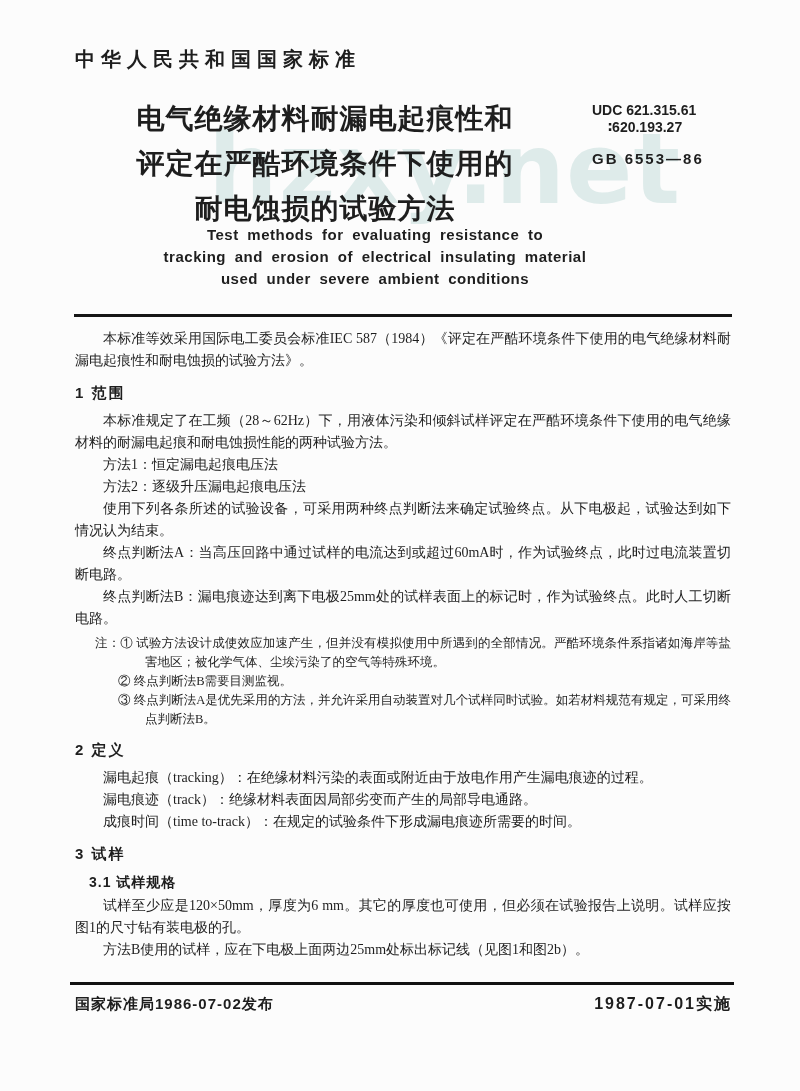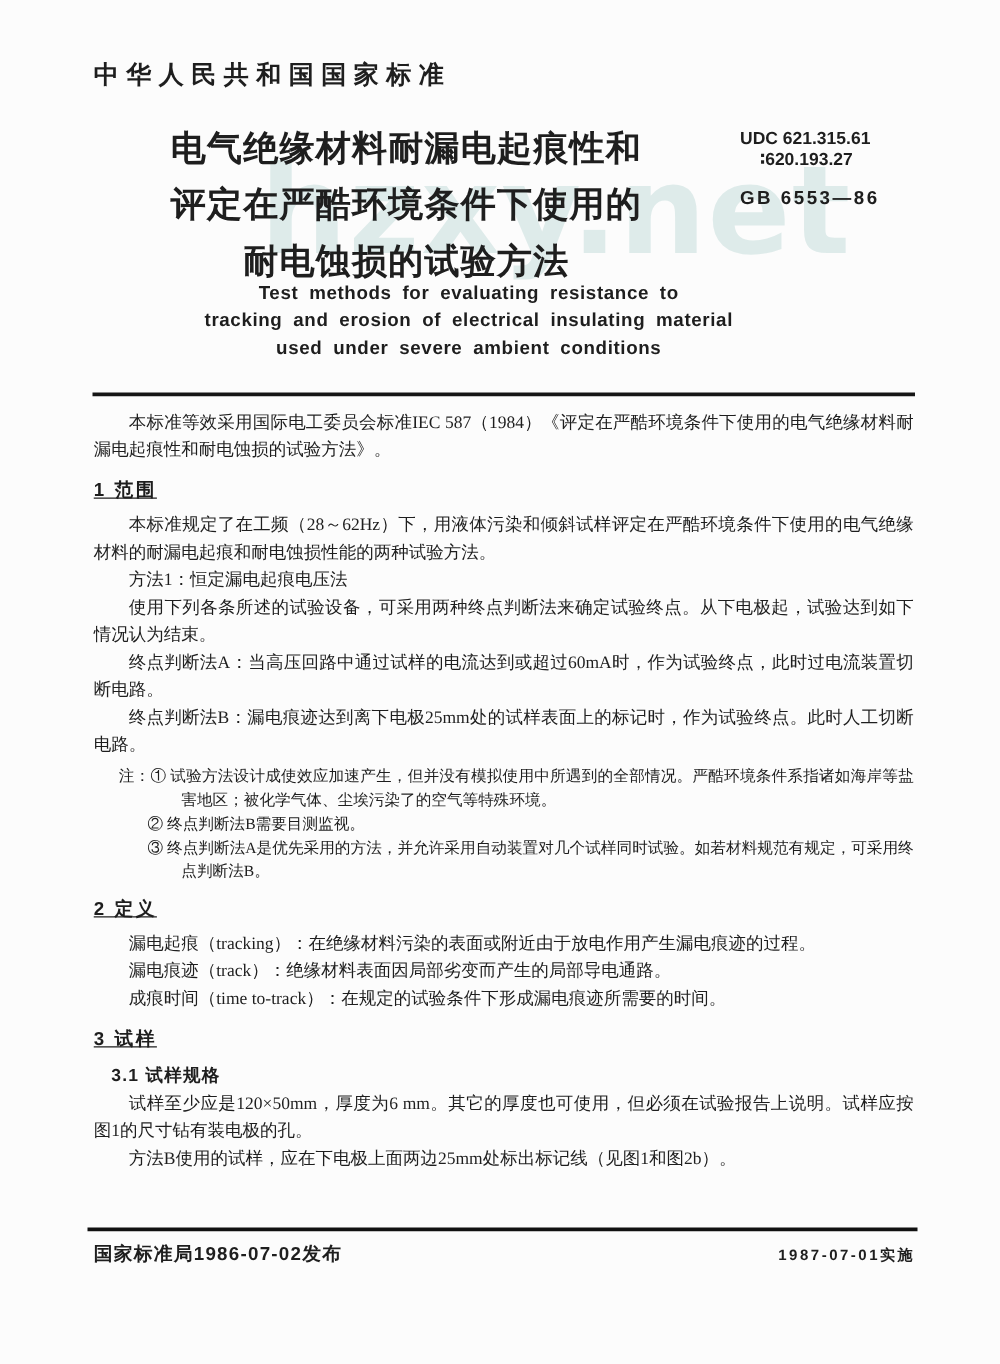--- a/index.html
+++ b/index.html
@@ -89,21 +89,20 @@
   }
   .content p { margin: 0; }
   .indent { text-indent: 2em; }
   .intro { margin-bottom: 8px; }
   .sec-heading {
     font-family: "Liberation Sans", "DejaVu Sans", sans-serif;
     font-weight: bold;
     font-size: 15px;
     margin: 10px 0 6px;
     letter-spacing: 2px;
-    text-decoration: underline;
   }
   .sub-heading {
     font-family: "Liberation Sans", "DejaVu Sans", sans-serif;
     font-weight: bold;
     font-size: 14px;
     margin: 2px 0 2px 14px;
     letter-spacing: 1px;
   }
   .notes {
     margin: 4px 0 8px 20px;
@@ -123,21 +122,21 @@
     position: absolute;
     top: 994px; left: 75px; right: 68px;
     display: flex;
     justify-content: space-between;
     align-items: baseline;
     font-family: "Liberation Sans", "DejaVu Sans", sans-serif;
     font-weight: bold;
     gap: 44px;
   }
   .footer-left  { font-size: 15px; letter-spacing: 1px; }
-  .footer-right { font-size: 12px; letter-spacing: 2px; }
+  .footer-right { font-size: 16px; letter-spacing: 2px; }
 </style>
 </head>
 <body>
 
 <div class="page">
 
   <div class="watermark">hzxy.net</div>
 
   <div class="layer">
 
@@ -163,20 +162,21 @@
 
     <div class="top-rule"></div>
 
     <div class="content">
 
       <p class="indent intro">本标准等效采用国际电工委员会标准IEC 587（1984）《评定在严酷环境条件下使用的电气绝缘材料耐漏电起痕性和耐电蚀损的试验方法》。</p>
 
       <div class="sec-heading">1  范围</div>
       <p class="indent">本标准规定了在工频（28～62Hz）下，用液体污染和倾斜试样评定在严酷环境条件下使用的电气绝缘材料的耐漏电起痕和耐电蚀损性能的两种试验方法。</p>
       <p class="indent">方法1：恒定漏电起痕电压法</p>
+      <p class="indent">方法2：逐级升压漏电起痕电压法</p>
       <p class="indent">使用下列各条所述的试验设备，可采用两种终点判断法来确定试验终点。从下电极起，试验达到如下情况认为结束。</p>
       <p class="indent">终点判断法A：当高压回路中通过试样的电流达到或超过60mA时，作为试验终点，此时过电流装置切断电路。</p>
       <p class="indent">终点判断法B：漏电痕迹达到离下电极25mm处的试样表面上的标记时，作为试验终点。此时人工切断电路。</p>
 
       <div class="notes">
         <p class="note-first">注：① 试验方法设计成使效应加速产生，但并没有模拟使用中所遇到的全部情况。严酷环境条件系指诸如海岸等盐害地区；被化学气体、尘埃污染了的空气等特殊环境。</p>
         <p class="note-rest">② 终点判断法B需要目测监视。</p>
         <p class="note-rest">③ 终点判断法A是优先采用的方法，并允许采用自动装置对几个试样同时试验。如若材料规范有规定，可采用终点判断法B。</p>
       </div>
 

